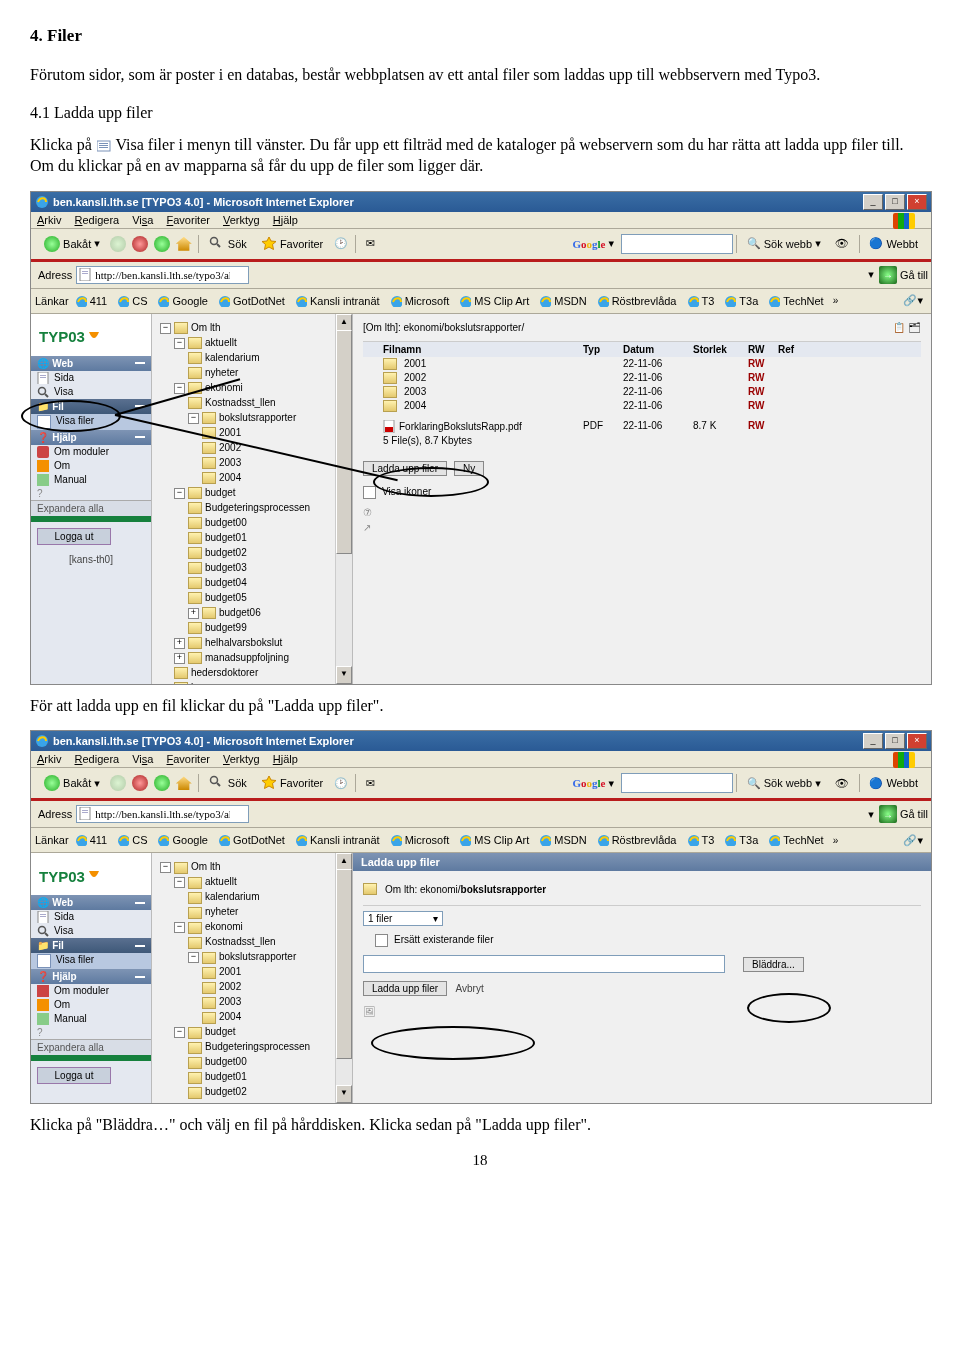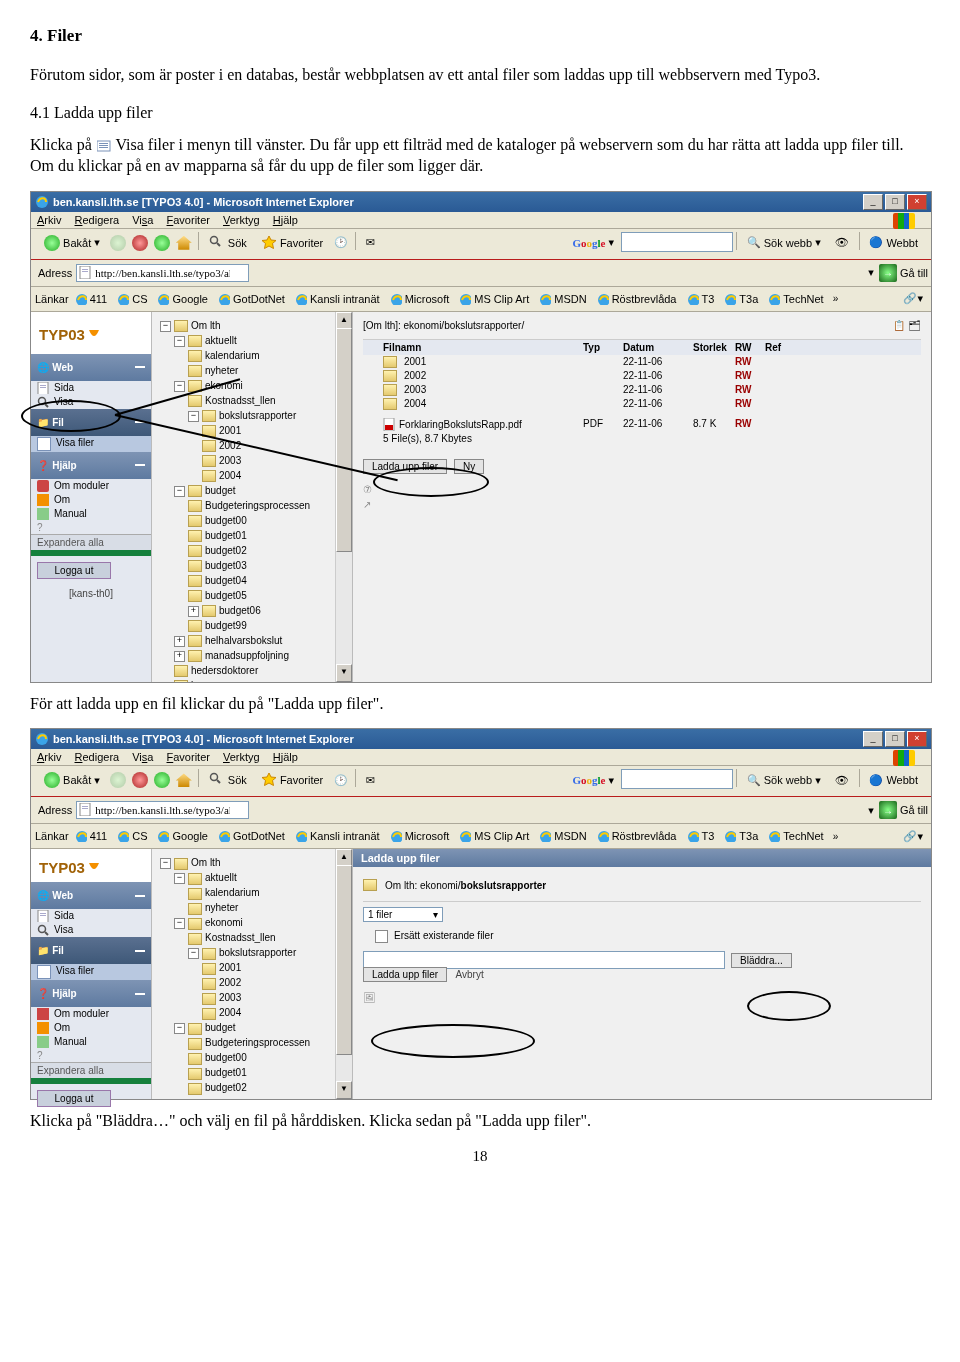--- a/index.html
+++ b/index.html
@@ -11,21 +11,21 @@
   .browser{border:1px solid #888;background:#ece9d8;font-family:Tahoma,Arial,sans-serif;font-size:11px;color:#000;margin:4px 0 10px;width:900px;position:relative}
   .titlebar{background:linear-gradient(#3a6ea5,#2a5a95);color:#fff;display:flex;align-items:center;height:20px;padding:0 4px}
   .titlebar .ie{width:14px;height:14px;margin-right:4px}
   .ttl{flex:1;font-weight:bold;font-size:11px}
   .winbtns{display:flex;gap:2px}
   .winbtn{width:18px;height:14px;background:#d4d0c8;border:1px solid #fff;border-right-color:#666;border-bottom-color:#666;font-size:9px;line-height:12px;text-align:center;color:#000}
   .menubar{background:#ece9d8;padding:2px 6px;border-bottom:1px solid #aca899}
   .menubar span{margin-right:10px}
   .menubar span u{text-decoration:underline}
   .flag{float:right;width:22px;height:16px;background:linear-gradient(90deg,#d40 0 25%,#1a1 25% 50%,#16c 50% 75%,#fc0 75%);border-radius:2px;margin-top:-1px}
-  .toolbar{display:flex;align-items:flex-start;padding:3px 6px;border-bottom:1px solid #b91c1c;height:24px}
+  .toolbar{display:flex;align-items:center;padding:3px 6px;border-bottom:3px solid #b91c1c;height:24px}
   .btn{display:inline-flex;align-items:center;height:20px;padding:0 6px;border:1px solid transparent;border-radius:3px}
   .tbtn{width:20px;height:20px;border:1px solid transparent;display:flex;align-items:center;justify-content:center}
   .circ{width:16px;height:16px;border-radius:50%}
   .back{background:radial-gradient(#9f9,#2a2)}
   .fwd{background:radial-gradient(#cfc,#7a7);opacity:.5}
   .stop{background:radial-gradient(#f99,#a22)}
   .ref{background:radial-gradient(#9f9,#2a2)}
   .home{width:16px;height:14px;background:linear-gradient( #fd8,#c80);clip-path:polygon(50% 0,100% 50%,85% 50%,85% 100%,15% 100%,15% 50%,0 50%)}
   .sep{width:1px;height:18px;background:#aca899;margin:0 3px}
   .srch{width:16px;height:16px}
@@ -38,22 +38,22 @@
   .pg{position:relative;flex:1}
   .pgico{position:absolute;left:3px;top:2px;width:13px;height:13px}
   .goBtn{width:18px;height:18px;background:radial-gradient(#8f8,#196619);border-radius:2px;margin:0 3px;display:flex;align-items:center;justify-content:center;color:#fff;font-size:10px}
   .links{display:flex;align-items:center;padding:2px 4px;border-bottom:1px solid #aca899;height:20px;gap:2px;overflow:hidden}
   .links .lnk{display:inline-flex;align-items:center;padding:0 4px;gap:3px}
   .eico{width:12px;height:12px}
   .chev{color:#000;font-size:10px;padding:0 3px}
   .content{display:flex;background:#fff;height:var(--ch)}
   
   .nav{width:120px;background:#e4e8f0;border-right:1px solid #bbb;display:flex;flex-direction:column}
-  .logo{background:#fff;padding:10px 8px 6px;font-family:Arial;font-weight:bold;font-size:15px;color:#a16207;display:flex;align-items:center;gap:2px;height:26px}
-  .modhdr{background:linear-gradient(#7e94b4,#5e7aa0);color:#fff;font-weight:bold;padding:8px 6px;display:flex;justify-content:space-between;align-items:center;font-size:10px}
+  .logo{background:#fff;padding:10px 8px 6px;font-family:Arial;font-weight:bold;font-size:15px;color:#15803d;display:flex;align-items:center;gap:2px;height:26px}
+  .modhdr{background:linear-gradient(#7e94b4,#5e7aa0);color:#fff;font-weight:bold;padding:2px 6px;display:flex;justify-content:space-between;align-items:center;font-size:10px}
   .modhdr .mm{width:10px;height:2px;background:#fff}
   .navitem{display:flex;align-items:flex-start;gap:5px;padding:1px 6px;font-size:10px}
   .navitem.hl{background:#b8c8e0}
   .nico{width:12px;height:12px;flex-shrink:0}
   .expall{background:#d8dde6;border-top:1px solid #aaa;border-bottom:6px solid #15803d;padding:2px 6px;font-size:10px;color:#555}
   .logout{margin:6px;padding:2px 6px;background:#c8d0dc;border:1px solid #97a;font-size:10px;text-align:center;width:60px}
   .uname{font-size:10px;text-align:center;color:#444;margin-top:3px}
   
   .treecol{width:200px;border-right:1px solid #bbb;background:#f0f0f0;position:relative;overflow:hidden}
   .treeinner{padding:6px 4px 6px 8px;font-size:10px;line-height:15px}
@@ -65,21 +65,21 @@
   .sbup,.sbdn{height:16px;background:#d4d0c8;border:1px solid #fff;border-right-color:#888;border-bottom-color:#888;font-size:8px;text-align:center;line-height:14px}
   .sbdn{position:absolute;bottom:0;width:14px}
   .thumb{position:absolute;top:16px;width:14px;height:60%;background:#d4d0c8;border:1px solid #fff;border-right-color:#888;border-bottom-color:#888}
   
   .main{flex:1;background:#f0f0f0;padding:8px 10px;font-size:10px;position:relative}
   .crumb{font-weight:normal;margin-bottom:8px}
   .tbl{border-top:1px solid #ccc}
   .tblh{display:flex;background:#e4e8f0;font-weight:bold;padding:2px 0}
   .tblr{display:flex;padding:1px 0}
   .c1{width:200px;padding-left:20px;display:flex;align-items:center;gap:4px}
-  .c2{width:40px}.c3{width:70px}.c4{width:42px}.c5{width:30px;color:#900;font-weight:bold}.c6{width:30px}
+  .c2{width:40px}.c3{width:70px}.c4{width:55px}.c5{width:30px;color:#900;font-weight:bold}.c6{width:30px}
   .smallbtn{display:inline-block;border:1px solid #888;background:#e4e4e4;padding:1px 8px;font-size:10px;margin-right:4px}
   .chk{display:inline-block;width:11px;height:11px;border:1px solid #888;background:#fff;vertical-align:middle;margin-right:6px}
   .uploadHdr{background:linear-gradient(#7e94b4,#5e7aa0);color:#fff;font-weight:bold;padding:3px 8px;font-size:11px;margin:-8px -10px 8px}
   .uppath{display:flex;align-items:center;gap:5px;margin:4px 0 10px}
   .sel{border:1px solid #7f9db9;background:#fff;padding:1px 4px;width:70px;display:inline-flex;justify-content:space-between;align-items:flex-end}
   .txtin{border:1px solid #7f9db9;background:#fff;height:16px;width:360px}
   .bbtn{border:1px solid #888;background:#e4e4e4;padding:1px 8px;font-size:10px}
   
   .ellipse{position:absolute;border:2px solid #000;border-radius:50%;pointer-events:none}
   .aline{position:absolute;background:#000;height:2px;pointer-events:none;transform-origin:left center}
@@ -444,20 +444,21 @@
             </div>
         <div class="tblr">
               <span class="c1">5 File(s), 8.7 Kbytes</span>
             </div>
       </div>
       <div style="margin-top:14px">
         <span class="smallbtn">Ladda upp filer</span>
         <span class="smallbtn">Ny</span>
       </div>
       <div style="margin-top:10px">
+        <div><span class="chk"></span><span>Visa ikoner</span></div>
       </div>
       <div style="margin-top:8px;color:#888">⑦</div>
       <div style="margin-top:4px;color:#888">↗</div>
     </div>
   </div>
 
   <div class="ellipse" style="left:-10px;top:208px;width:96px;height:28px"></div>
   <div class="aline" style="left:84px;top:222px;width:130px;transform:rotate(-16deg)"></div>
   <div class="aline" style="left:84px;top:222px;width:290px;transform:rotate(13deg)"></div>
   <div class="ellipse" style="left:342px;top:275px;width:112px;height:26px"></div>
@@ -691,21 +692,21 @@
         <div class="uppath">
               <span class="fico"></span>
               <span><span>Om lth: ekonomi/</span><b>bokslutsrapporter</b></span>
             </div>
         <hr style="border:none;border-top:1px solid #ccc">
         <div class="sel">
               <span>1 filer</span>
               <span>▾</span>
             </div>
         <div style="margin:8px 12px"><span class="chk"></span><span>Ersätt existerande filer</span></div>
-        <div style="display:flex;align-items:center;gap:6px;">
+        <div style="display:flex;align-items:center;gap:18px;margin-bottom:10px">
           <div class="txtin"></div>
           <span class="bbtn">Bläddra...</span>
         </div>
         <span class="bbtn">Ladda upp filer</span>
         &nbsp;&nbsp;<span style="color:#444">Avbryt</span>
         <div style="margin-top:12px;color:#888">🖼</div>
       </div>
     </div>
   </div>
 

